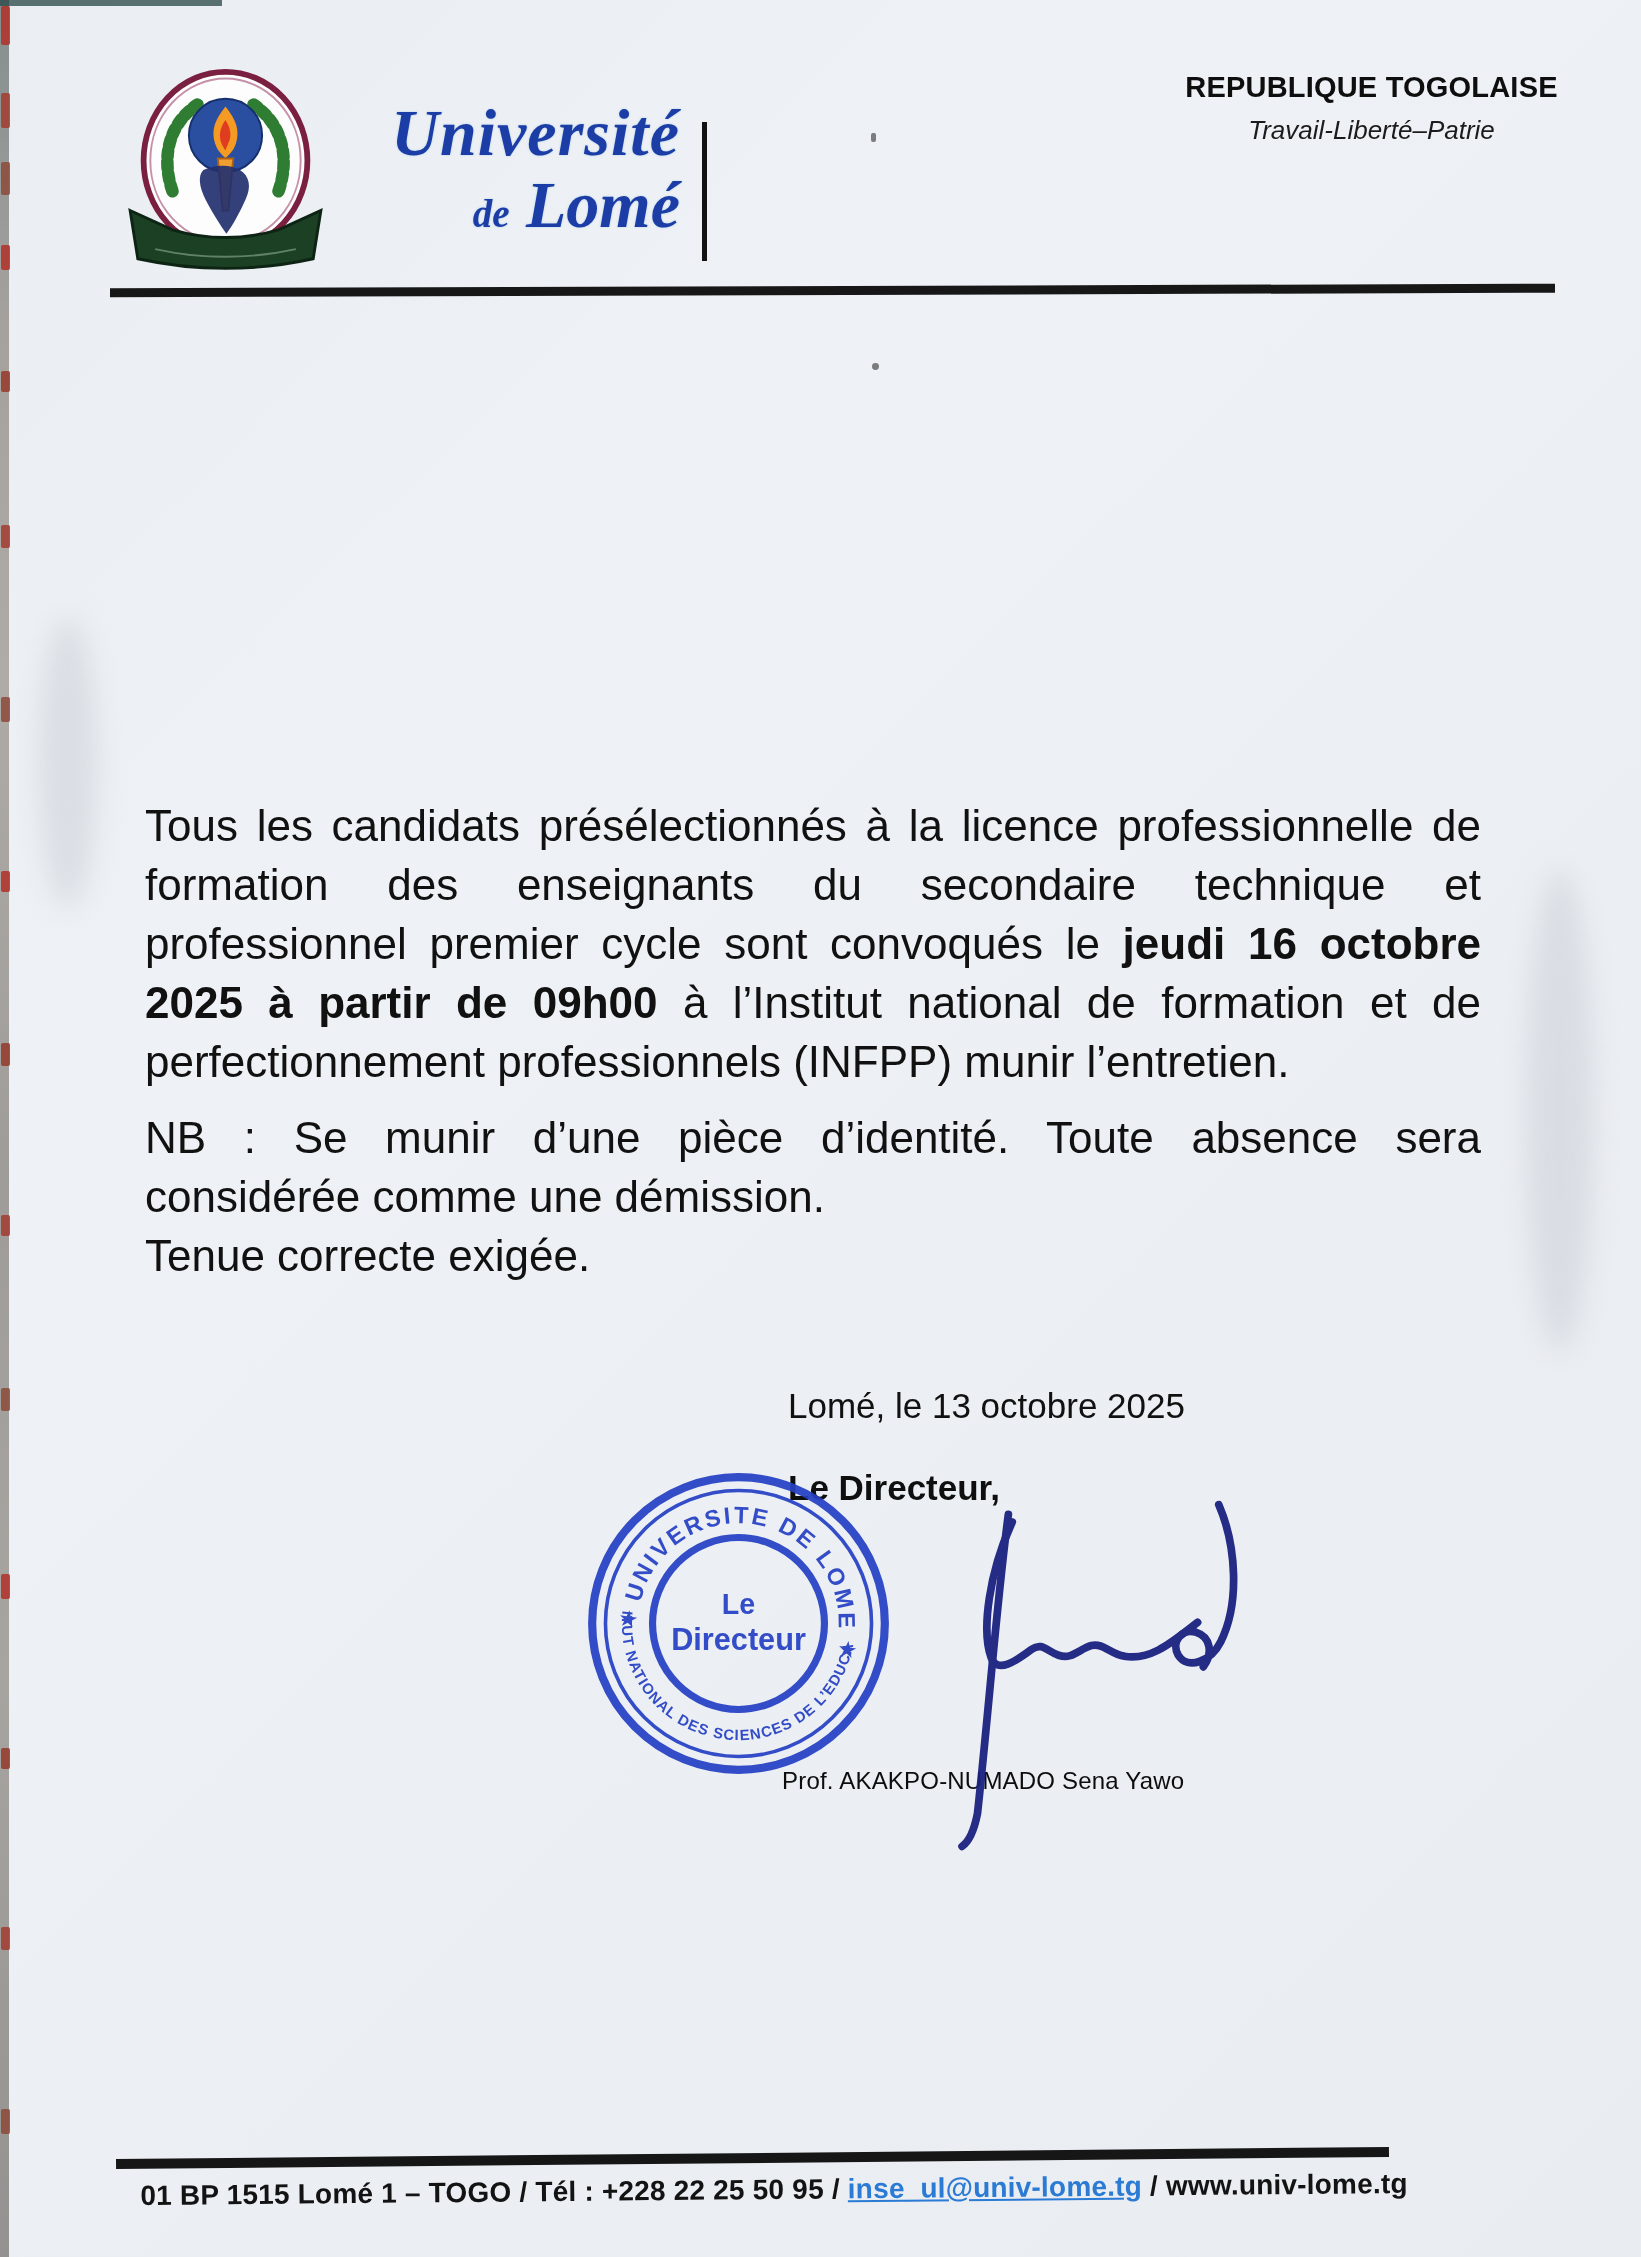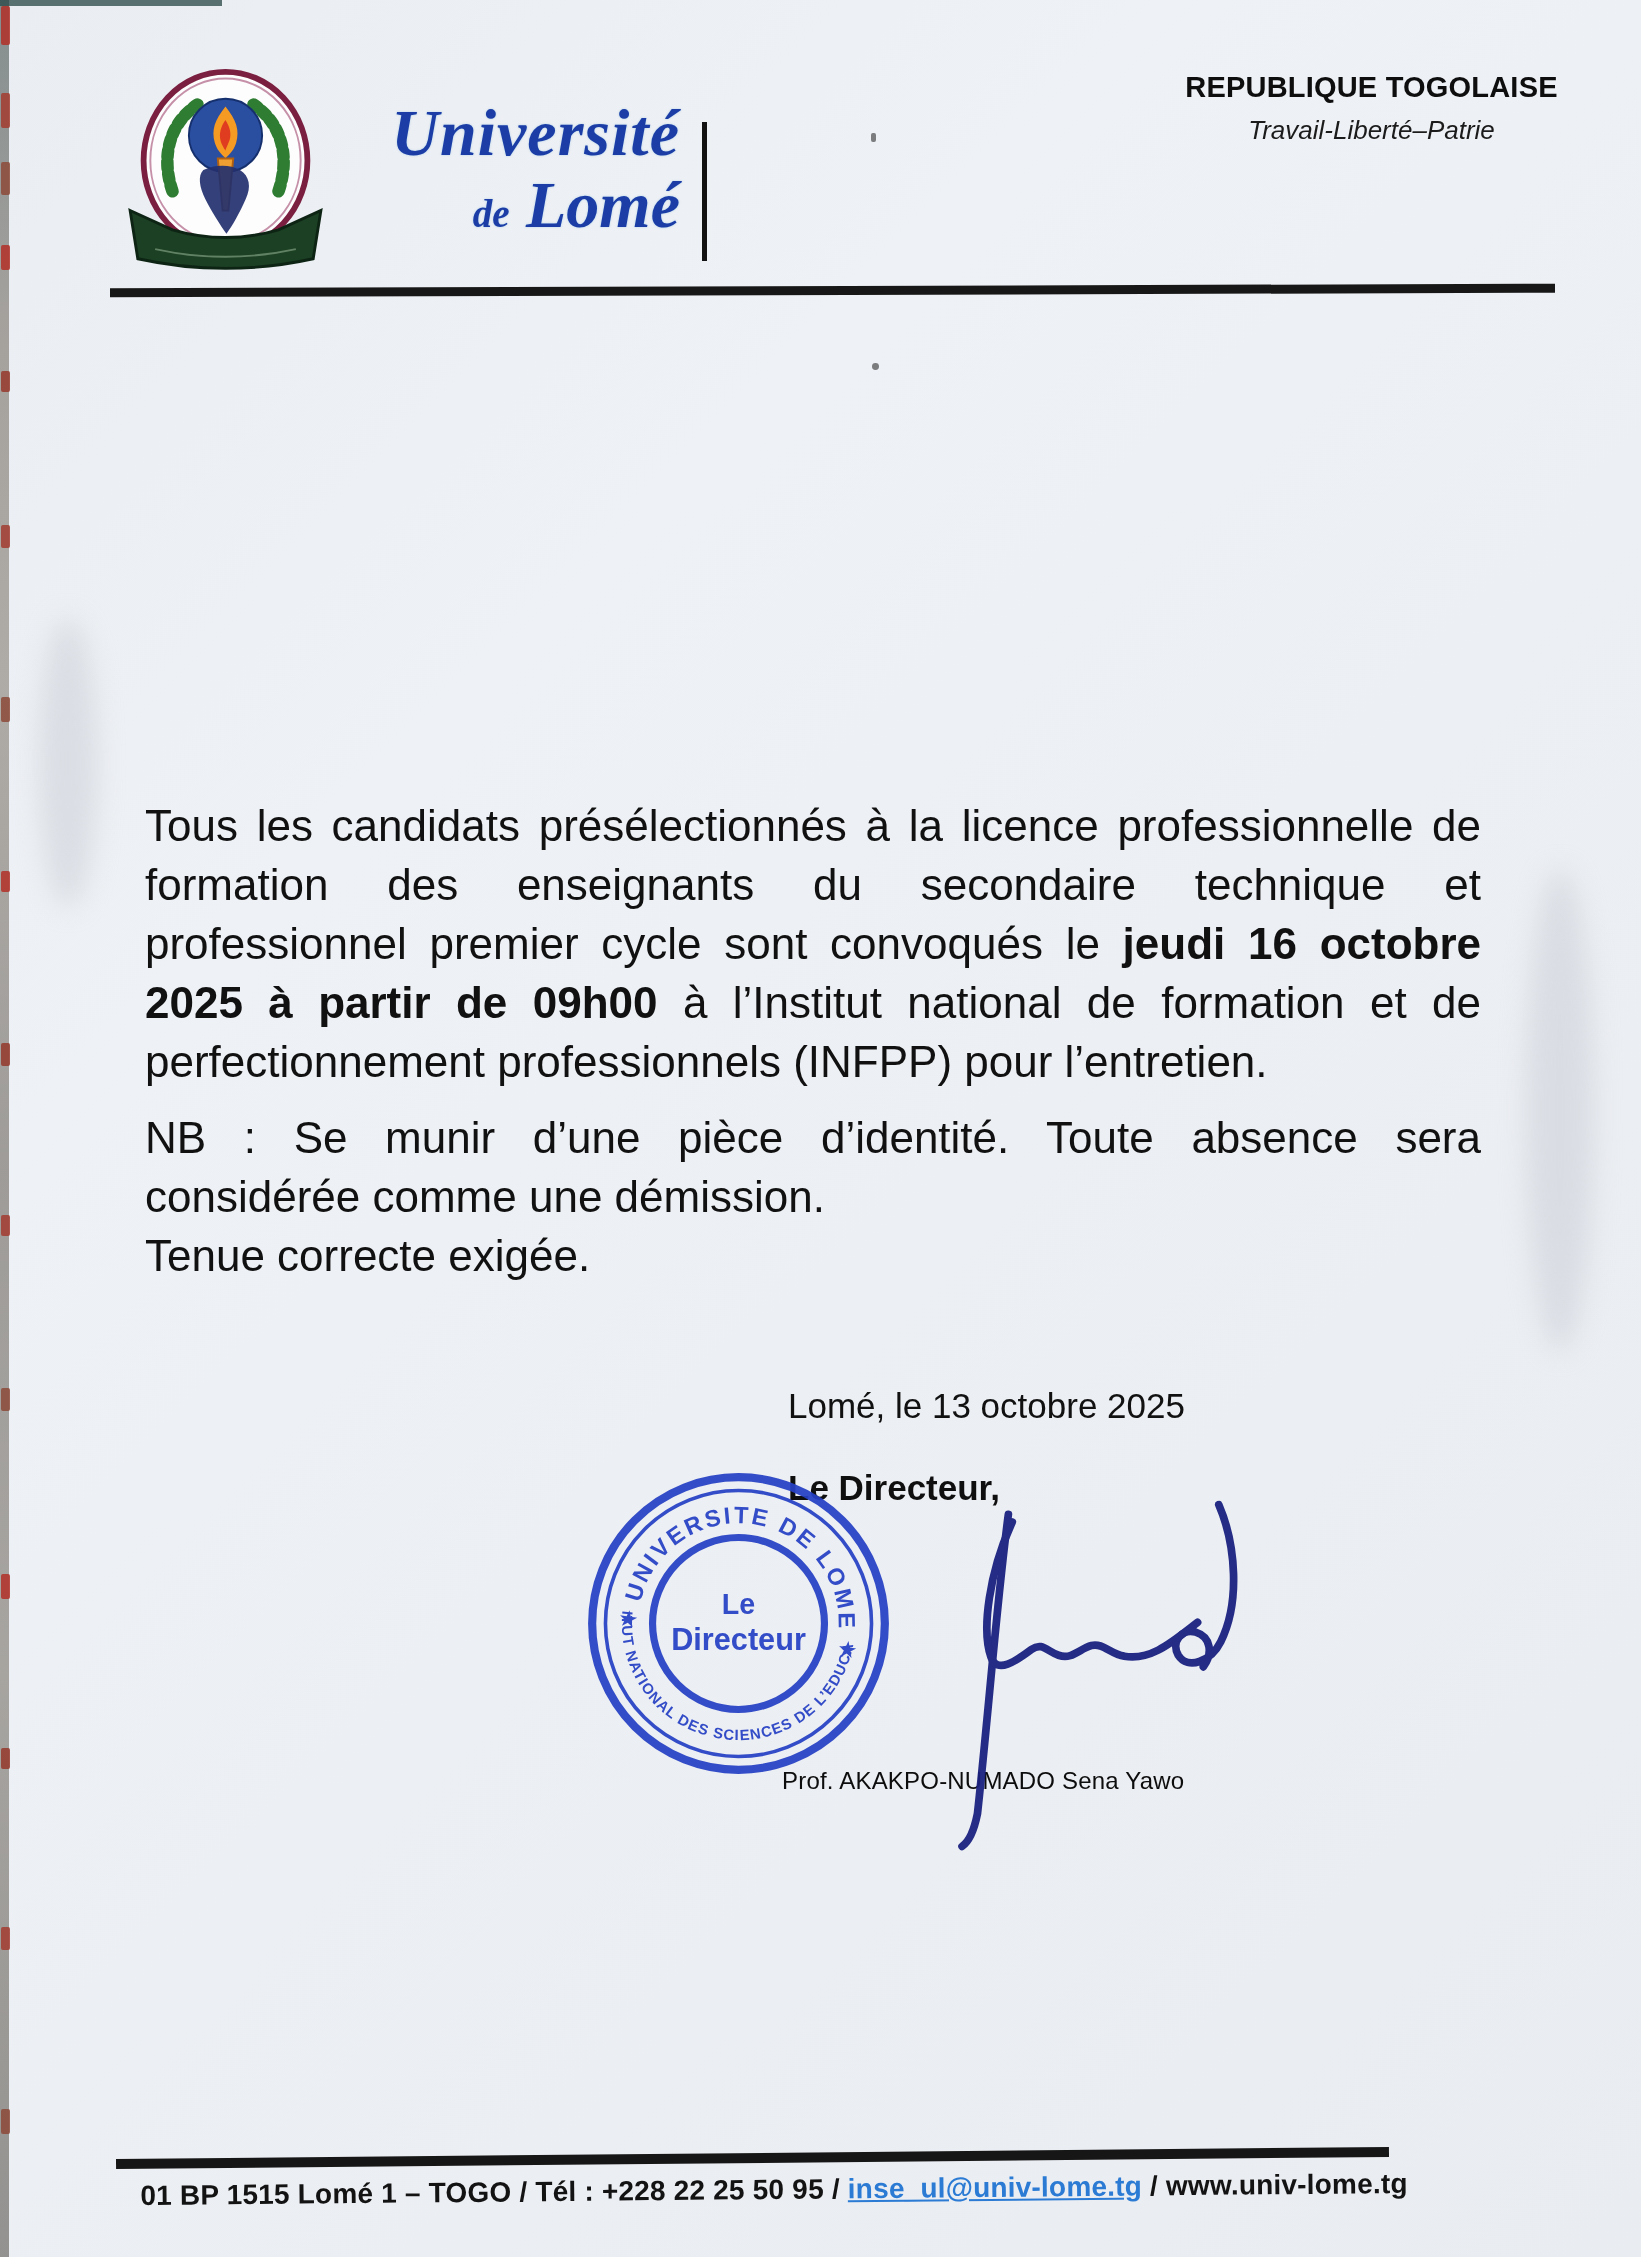--- a/index.html
+++ b/index.html
@@ -123,21 +123,21 @@
   </div>
 
   <div class="hr1"></div>
 
 
   <div class="para para1">
     <div class="jline">Tous les candidats présélectionnés à la licence professionnelle de</div>
     <div class="jline">formation des enseignants du secondaire technique et</div>
     <div class="jline"><span>professionnel premier cycle sont convoqués le </span><span class="b">jeudi 16 octobre</span></div>
     <div class="jline"><span class="b">2025 à partir de 09h00</span><span> à l’Institut national de formation et de</span></div>
-    <div class="lline">perfectionnement professionnels (INFPP) pour l’entretien.</div>
+    <div class="lline">perfectionnement professionnels (INFPP) munir l’entretien.</div>
   </div>
 
   <div class="para para-nb">
     <div class="jline">NB : Se munir d’une pièce d’identité. Toute absence sera</div>
     <div class="lline">considérée comme une démission.</div>
     <div class="lline">Tenue correcte exigée.</div>
   </div>
 
   <div class="place-date">Lomé, le 13 octobre 2025</div>
   <div class="director">Le Directeur,</div>

